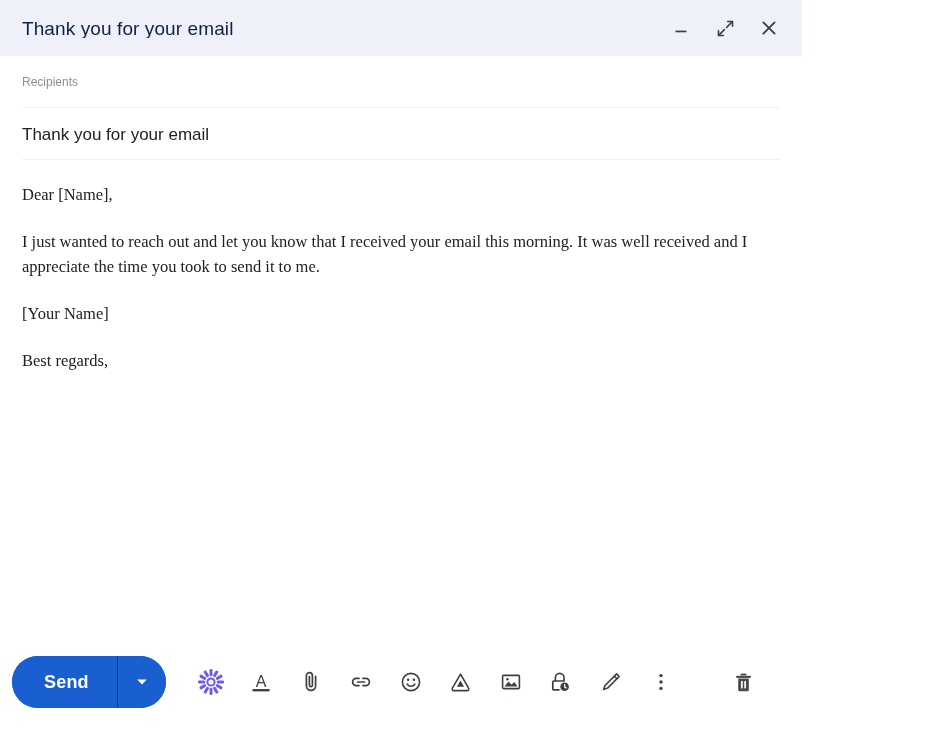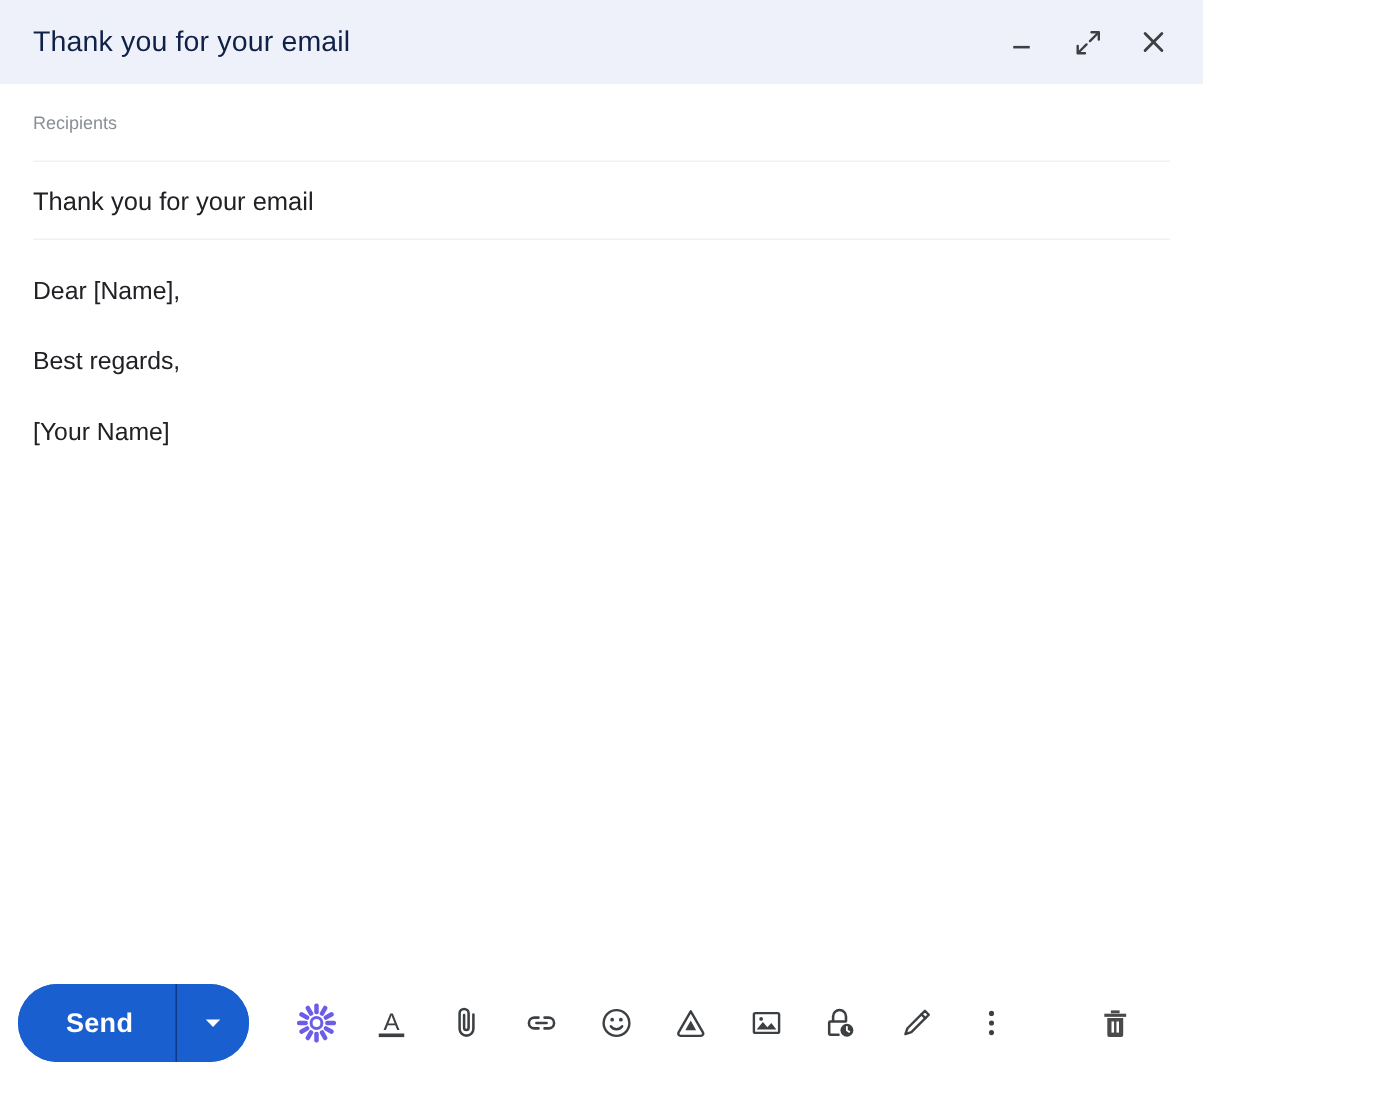--- a/index.html
+++ b/index.html
@@ -96,20 +96,21 @@
     padding: 22px 22px 0 22px;
     overflow: hidden;
     cursor: text;
   }
   .body-para {
     font-size: 16.5px;
     line-height: 1.52;
     color: #202124;
     margin: 0 0 22px 0;
     max-width: 880px;
+    font-family: Liberation Serif, serif;
   }
   .body-para:last-child { margin-bottom: 0; }
 
   
   #compose-toolbar {
     height: 86px;
     min-height: 86px;
     display: flex;
     align-items: center;
     padding: 0 22px 12px 12px;
@@ -225,22 +226,23 @@
   <div class="field-row" id="recipients-row">
     <span id="recipients-value">Recipients</span>
   </div>
 
   <div class="field-row" id="subject-row">
     <span id="subject-value">Thank you for your email</span>
   </div>
 
   <div id="compose-body">
     <p class="body-para">Dear [Name],</p>
+    <p class="body-para">I just wanted to reach out and let you know that I received your email this morning. It was well received and I appreciate the time you took to send it to me.</p>
+    <p class="body-para">[Your Name]</p>
     <p class="body-para">Best regards,</p>
-    <p class="body-para">[Your Name]</p>
   </div>
 
   <div id="compose-toolbar">
 
     <div id="send-group">
       <button id="send-button">Send</button>
       <div id="send-divider"></div>
       <div id="send-dropdown">
         <svg width="16" height="16" viewBox="0 0 16 16" aria-hidden="true">
           <path d="M3.2 5.6 L8 10.6 L12.8 5.6 Z" fill="#ffffff"></path>

